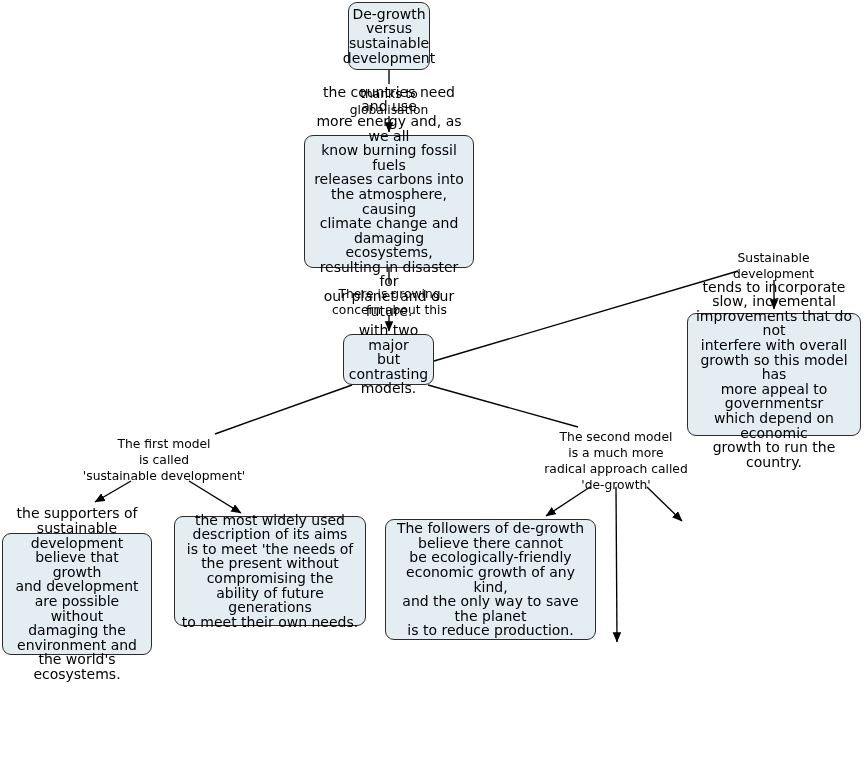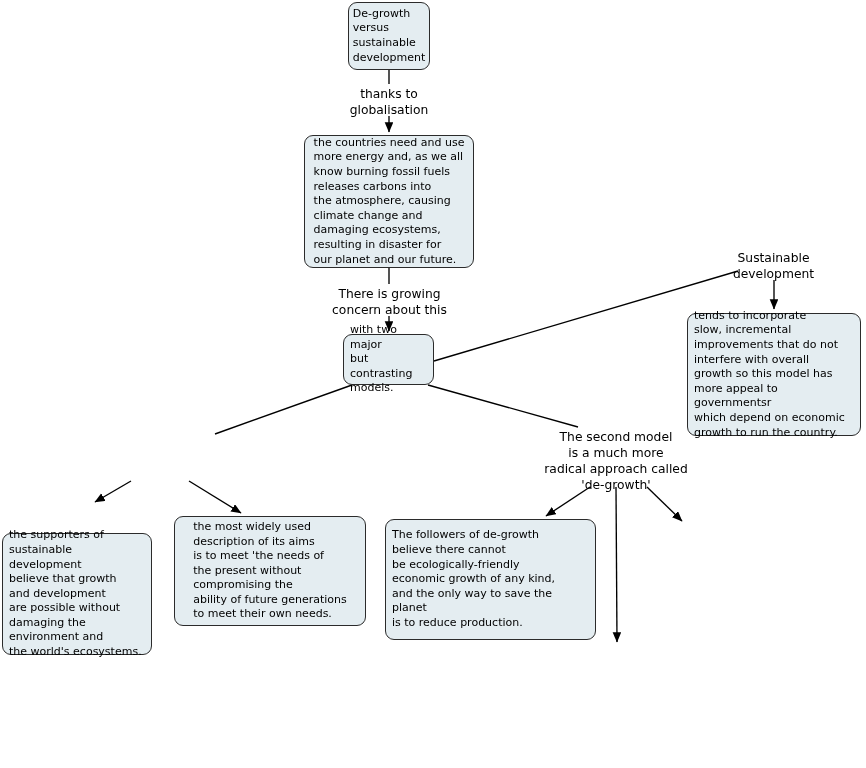--- a/index.html
+++ b/index.html
@@ -22,21 +22,22 @@
     width: 866px;
     height: 768px;
   }
   .node {
     position: absolute;
     box-sizing: border-box;
     background: #e4edf1;
     border: 1.6px solid #2b2b2b;
     border-radius: 9px;
     color: #000000;
-    font-size: 11px;
+    text-align: center;
+    font-size: 14px;
     line-height: 14.6px;
     display: flex;
     align-items: center;
     justify-content: center;
     white-space: pre-line;
     padding: 12px 6px;
     z-index: 2;
   }
   .edge-label {
     position: absolute;
@@ -161,19 +162,22 @@
 
   <div class="edge-label" style="left:345px; top:86px; width:88px;">thanks to
 globalisation</div>
 
   <div class="edge-label" style="left:327px; top:286px; width:125px;">There is growing
 concern about this</div>
 
   <div class="edge-label" style="left:726px; top:250px; width:95px;">Sustainable
 development</div>
 
+  <div class="edge-label" style="left:73px; top:436px; width:182px;">The first model
+is called
+'sustainable development'</div>
 
   <div class="edge-label" style="left:534px; top:429px; width:164px;">The second model
 is a much more
 radical approach called
 'de-growth'</div>
 
 </div>
 
 </body></html>

